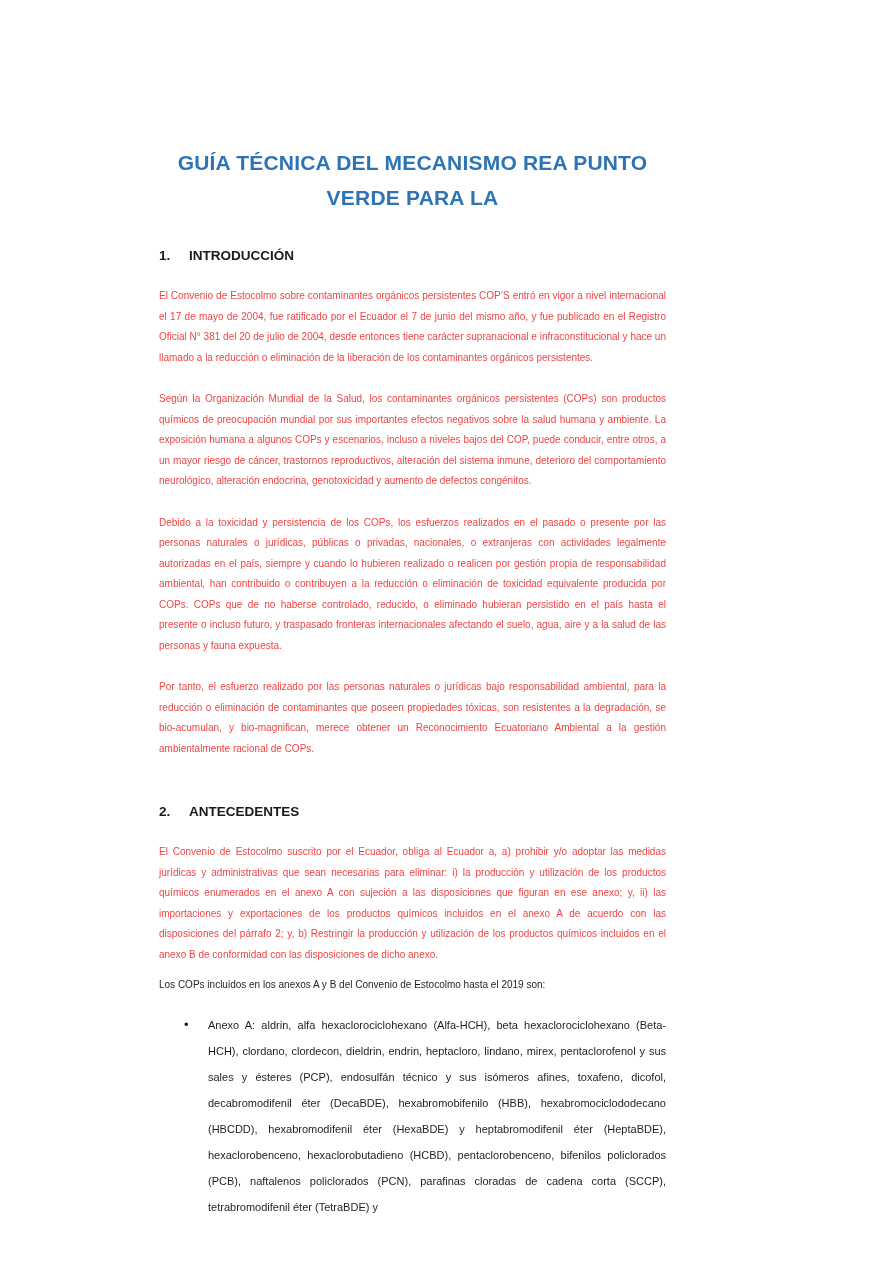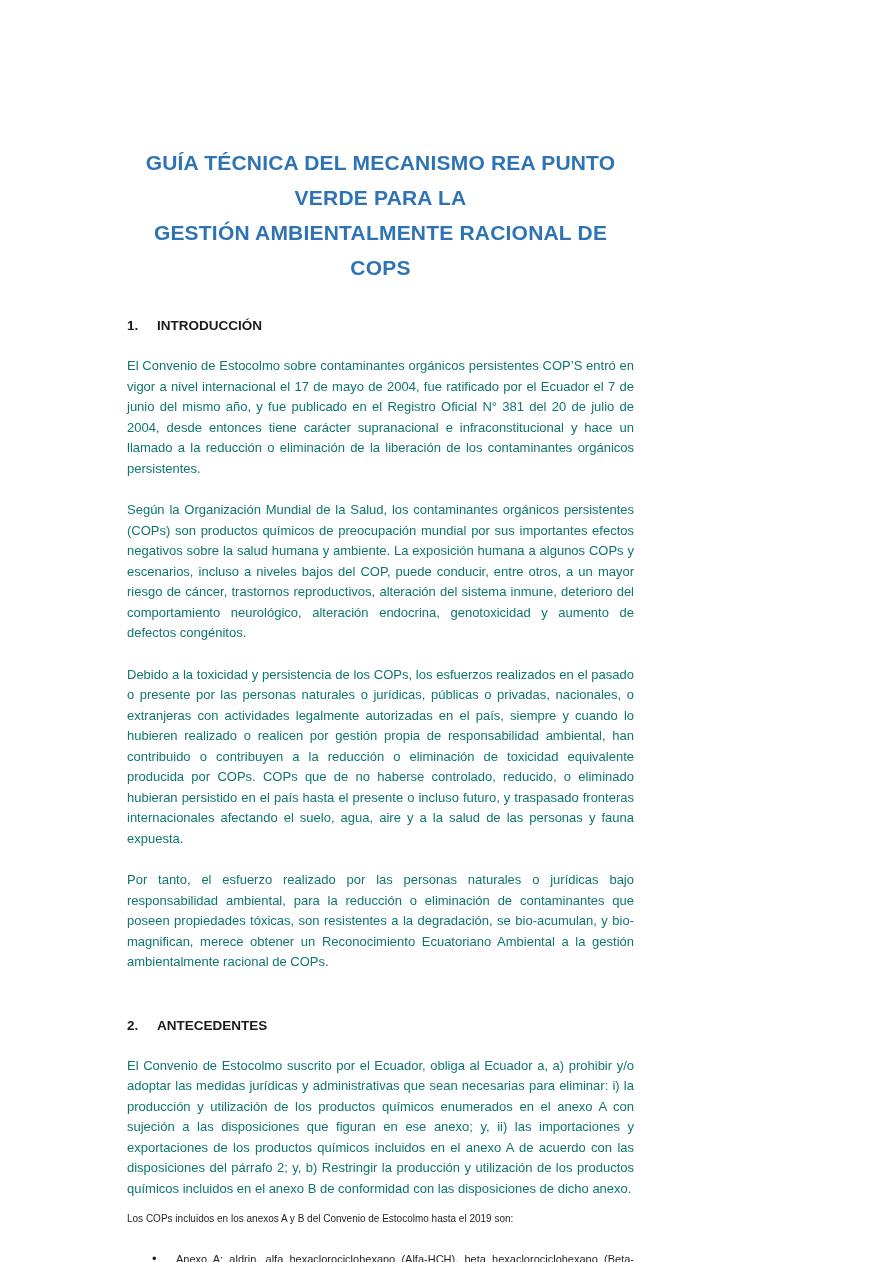--- a/index.html
+++ b/index.html
@@ -10,20 +10,21 @@
   .page {
     position: relative;
     width: 708px;
     height: 1262px;
     background: #ffffff;
     font-family: "Liberation Sans", sans-serif;
     color: #262626;
     overflow: hidden;
     box-sizing: border-box;
     padding: 145px 74px 0 127px;
+    margin-left: 32px;
   }
   .doc-title {
     text-align: center;
     font-size: 21px;
     font-weight: bold;
     line-height: 35px;
     color: #2E74B5;
     letter-spacing: 0.2px;
   }
   .section-heading {
@@ -34,24 +35,24 @@
     line-height: 18px;
   }
   .section-heading .sec-num {
     width: 30px;
     flex: 0 0 30px;
   }
   .heading-1 { margin-top: 32px; }
   .heading-2 { margin-top: 44px; }
   .para {
     margin: 21px 0 0 0;
-    font-size: 13px;
+    font-size: 10px;
     line-height: 20.5px;
     text-align: justify;
-    color: #0f766e;
+    color: #ef4444;
   }
   .lead-line {
     margin: 10px 0 0 0;
     font-size: 10px;
     line-height: 20.5px;
     color: #1f1f1f;
   }
   .bullet-item {
     display: flex;
     margin: 16px 0 0 25px;
@@ -71,21 +72,20 @@
     color: #1f1f1f;
   }
 </style>
 </head>
 <body>
 
 <div class="page">
 
   <div class="doc-title">
     <div>GUÍA TÉCNICA DEL MECANISMO REA PUNTO VERDE PARA LA</div>
-    <div>GESTIÓN AMBIENTALMENTE RACIONAL DE COPS</div>
   </div>
 
   <div class="section-heading heading-1">
     <span class="sec-num">1.</span>
     <span>INTRODUCCIÓN</span>
   </div>
 
   <p class="para">El Convenio de Estocolmo sobre contaminantes orgánicos persistentes COP’S entró en vigor a nivel internacional el 17 de mayo de 2004, fue ratificado por el Ecuador el 7 de junio del mismo año, y fue publicado en el Registro Oficial N° 381 del 20 de julio de 2004, desde entonces tiene carácter supranacional e infraconstitucional y hace un llamado a la reducción o eliminación de la liberación de los contaminantes orgánicos persistentes.</p>
   <p class="para">Según la Organización Mundial de la Salud, los contaminantes orgánicos persistentes (COPs) son productos químicos de preocupación mundial por sus importantes efectos negativos sobre la salud humana y ambiente. La exposición humana a algunos COPs y escenarios, incluso a niveles bajos del COP, puede conducir, entre otros, a un mayor riesgo de cáncer, trastornos reproductivos, alteración del sistema inmune, deterioro del comportamiento neurológico, alteración endocrina, genotoxicidad y aumento de defectos congénitos.</p>
   <p class="para">Debido a la toxicidad y persistencia de los COPs, los esfuerzos realizados en el pasado o presente por las personas naturales o jurídicas, públicas o privadas, nacionales, o extranjeras con actividades legalmente autorizadas en el país, siempre y cuando lo hubieren realizado o realicen por gestión propia de responsabilidad ambiental, han contribuido o contribuyen a la reducción o eliminación de toxicidad equivalente producida por COPs. COPs que de no haberse controlado, reducido, o eliminado hubieran persistido en el país hasta el presente o incluso futuro, y traspasado fronteras internacionales afectando el suelo, agua, aire y a la salud de las personas y fauna expuesta.</p>

